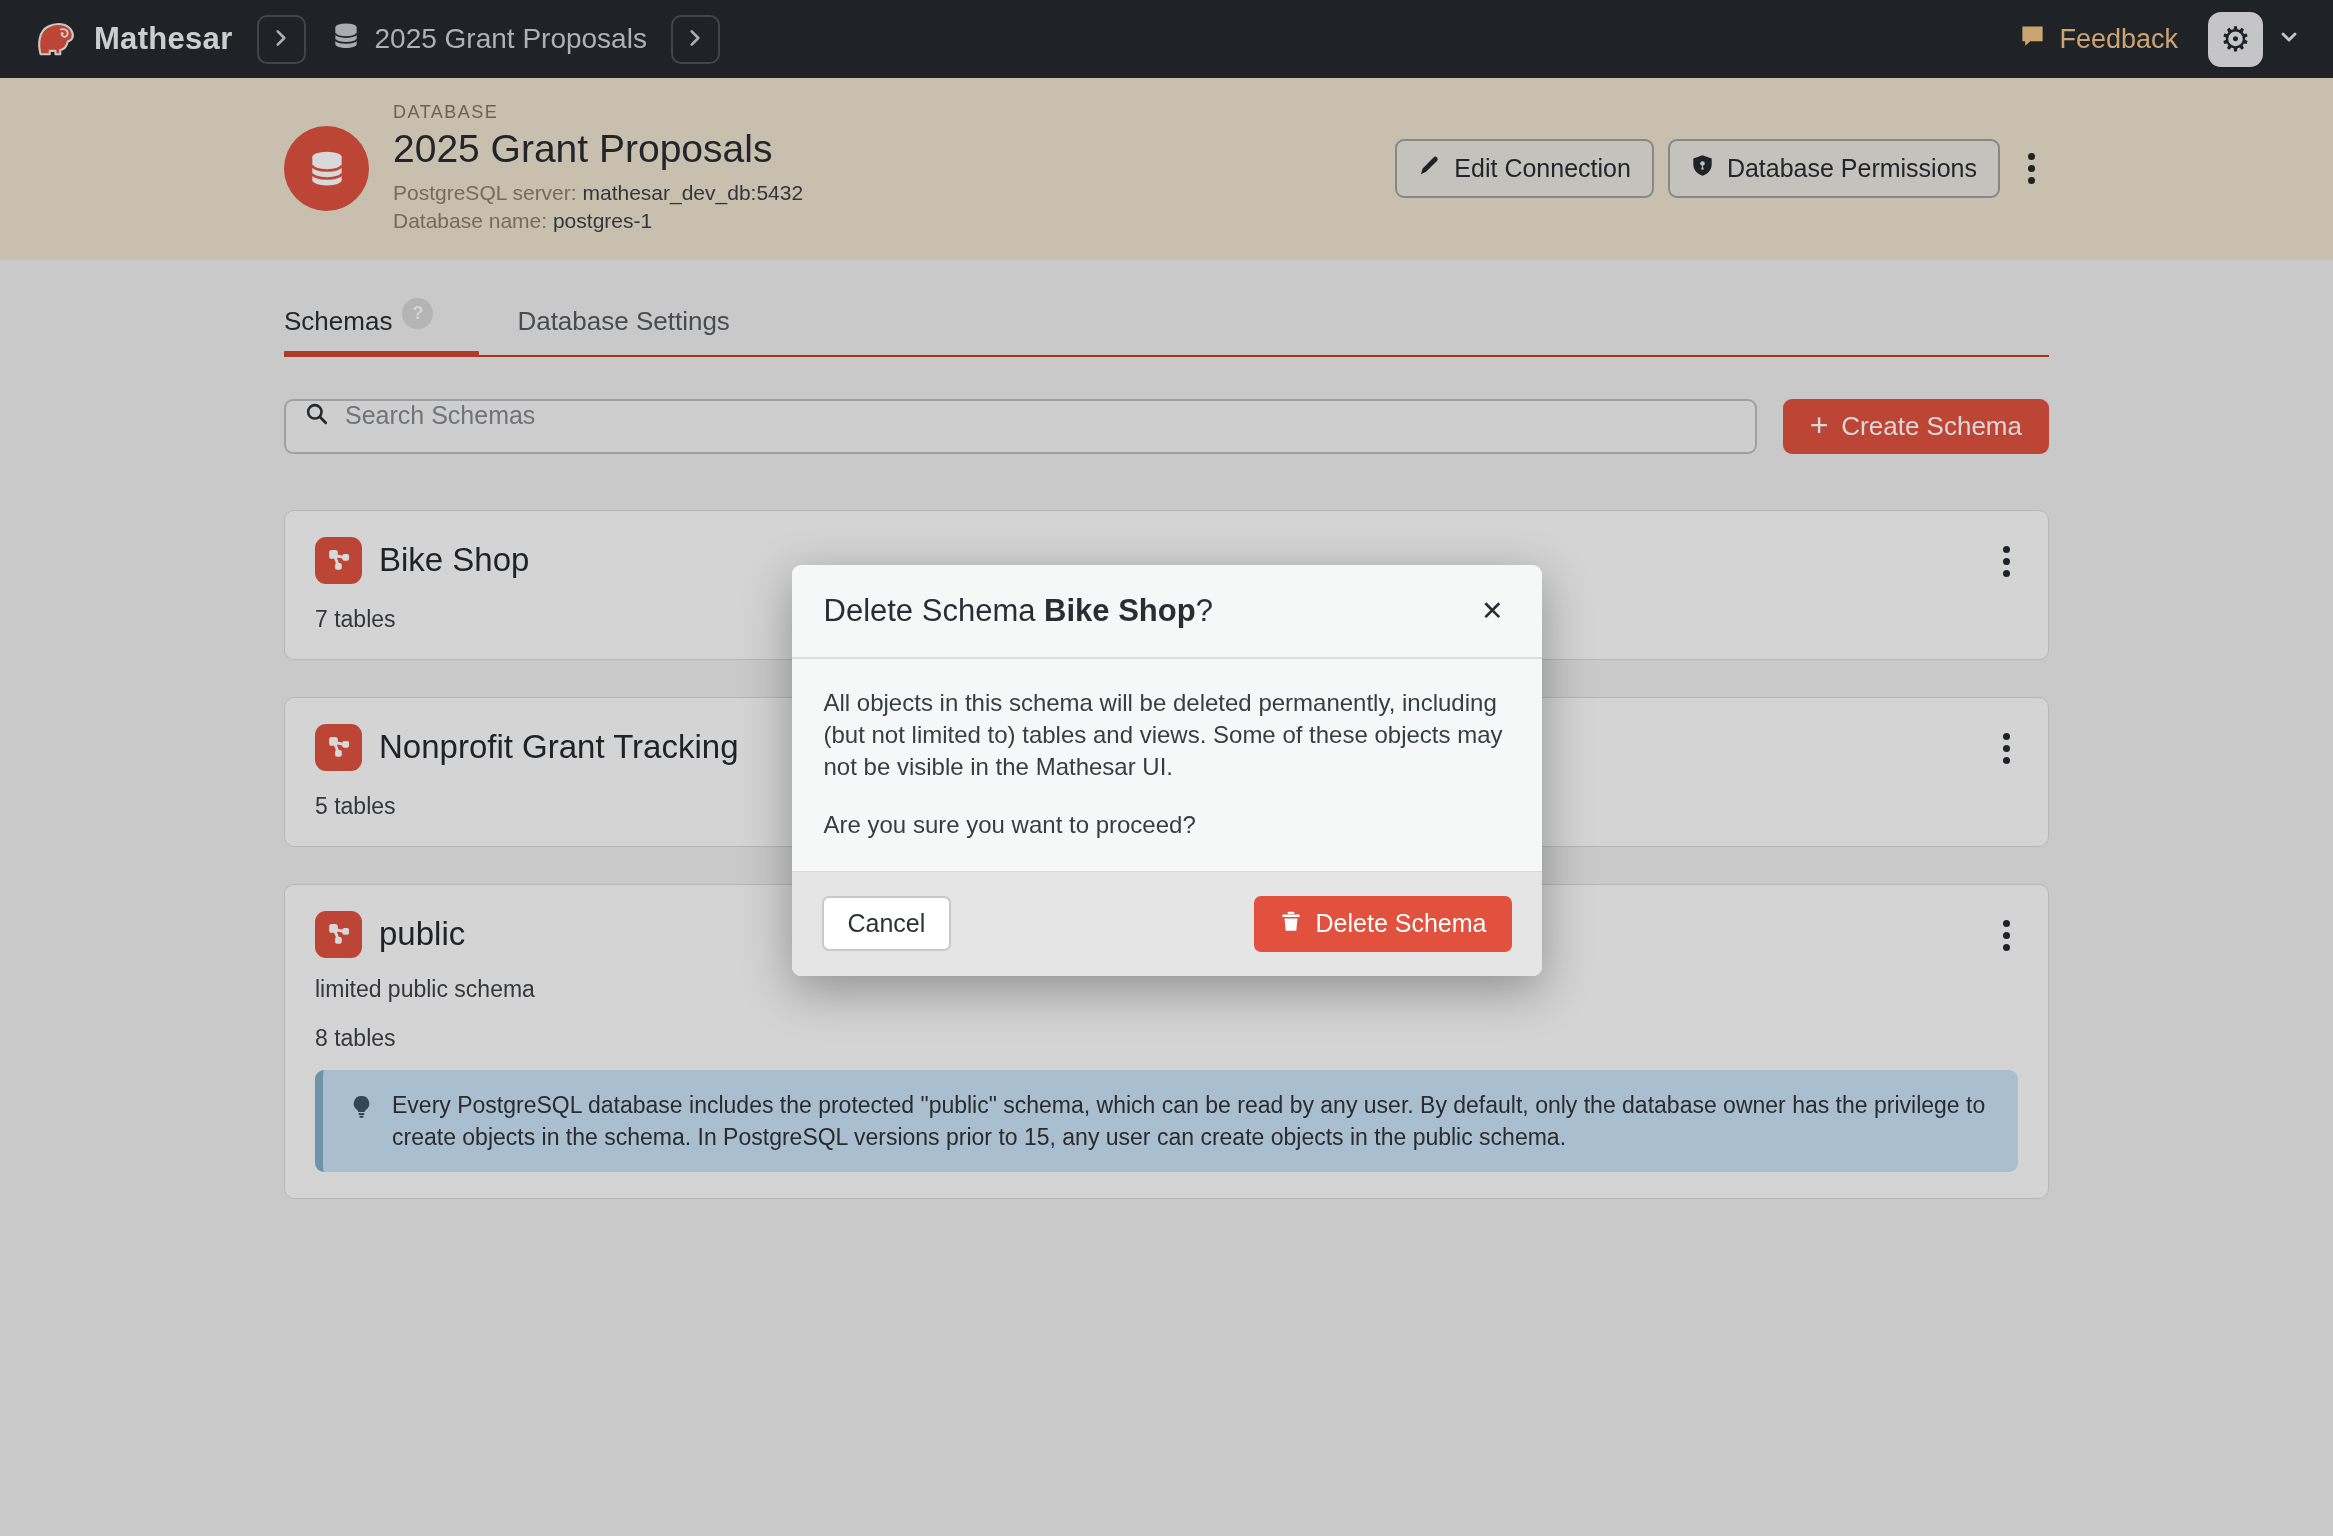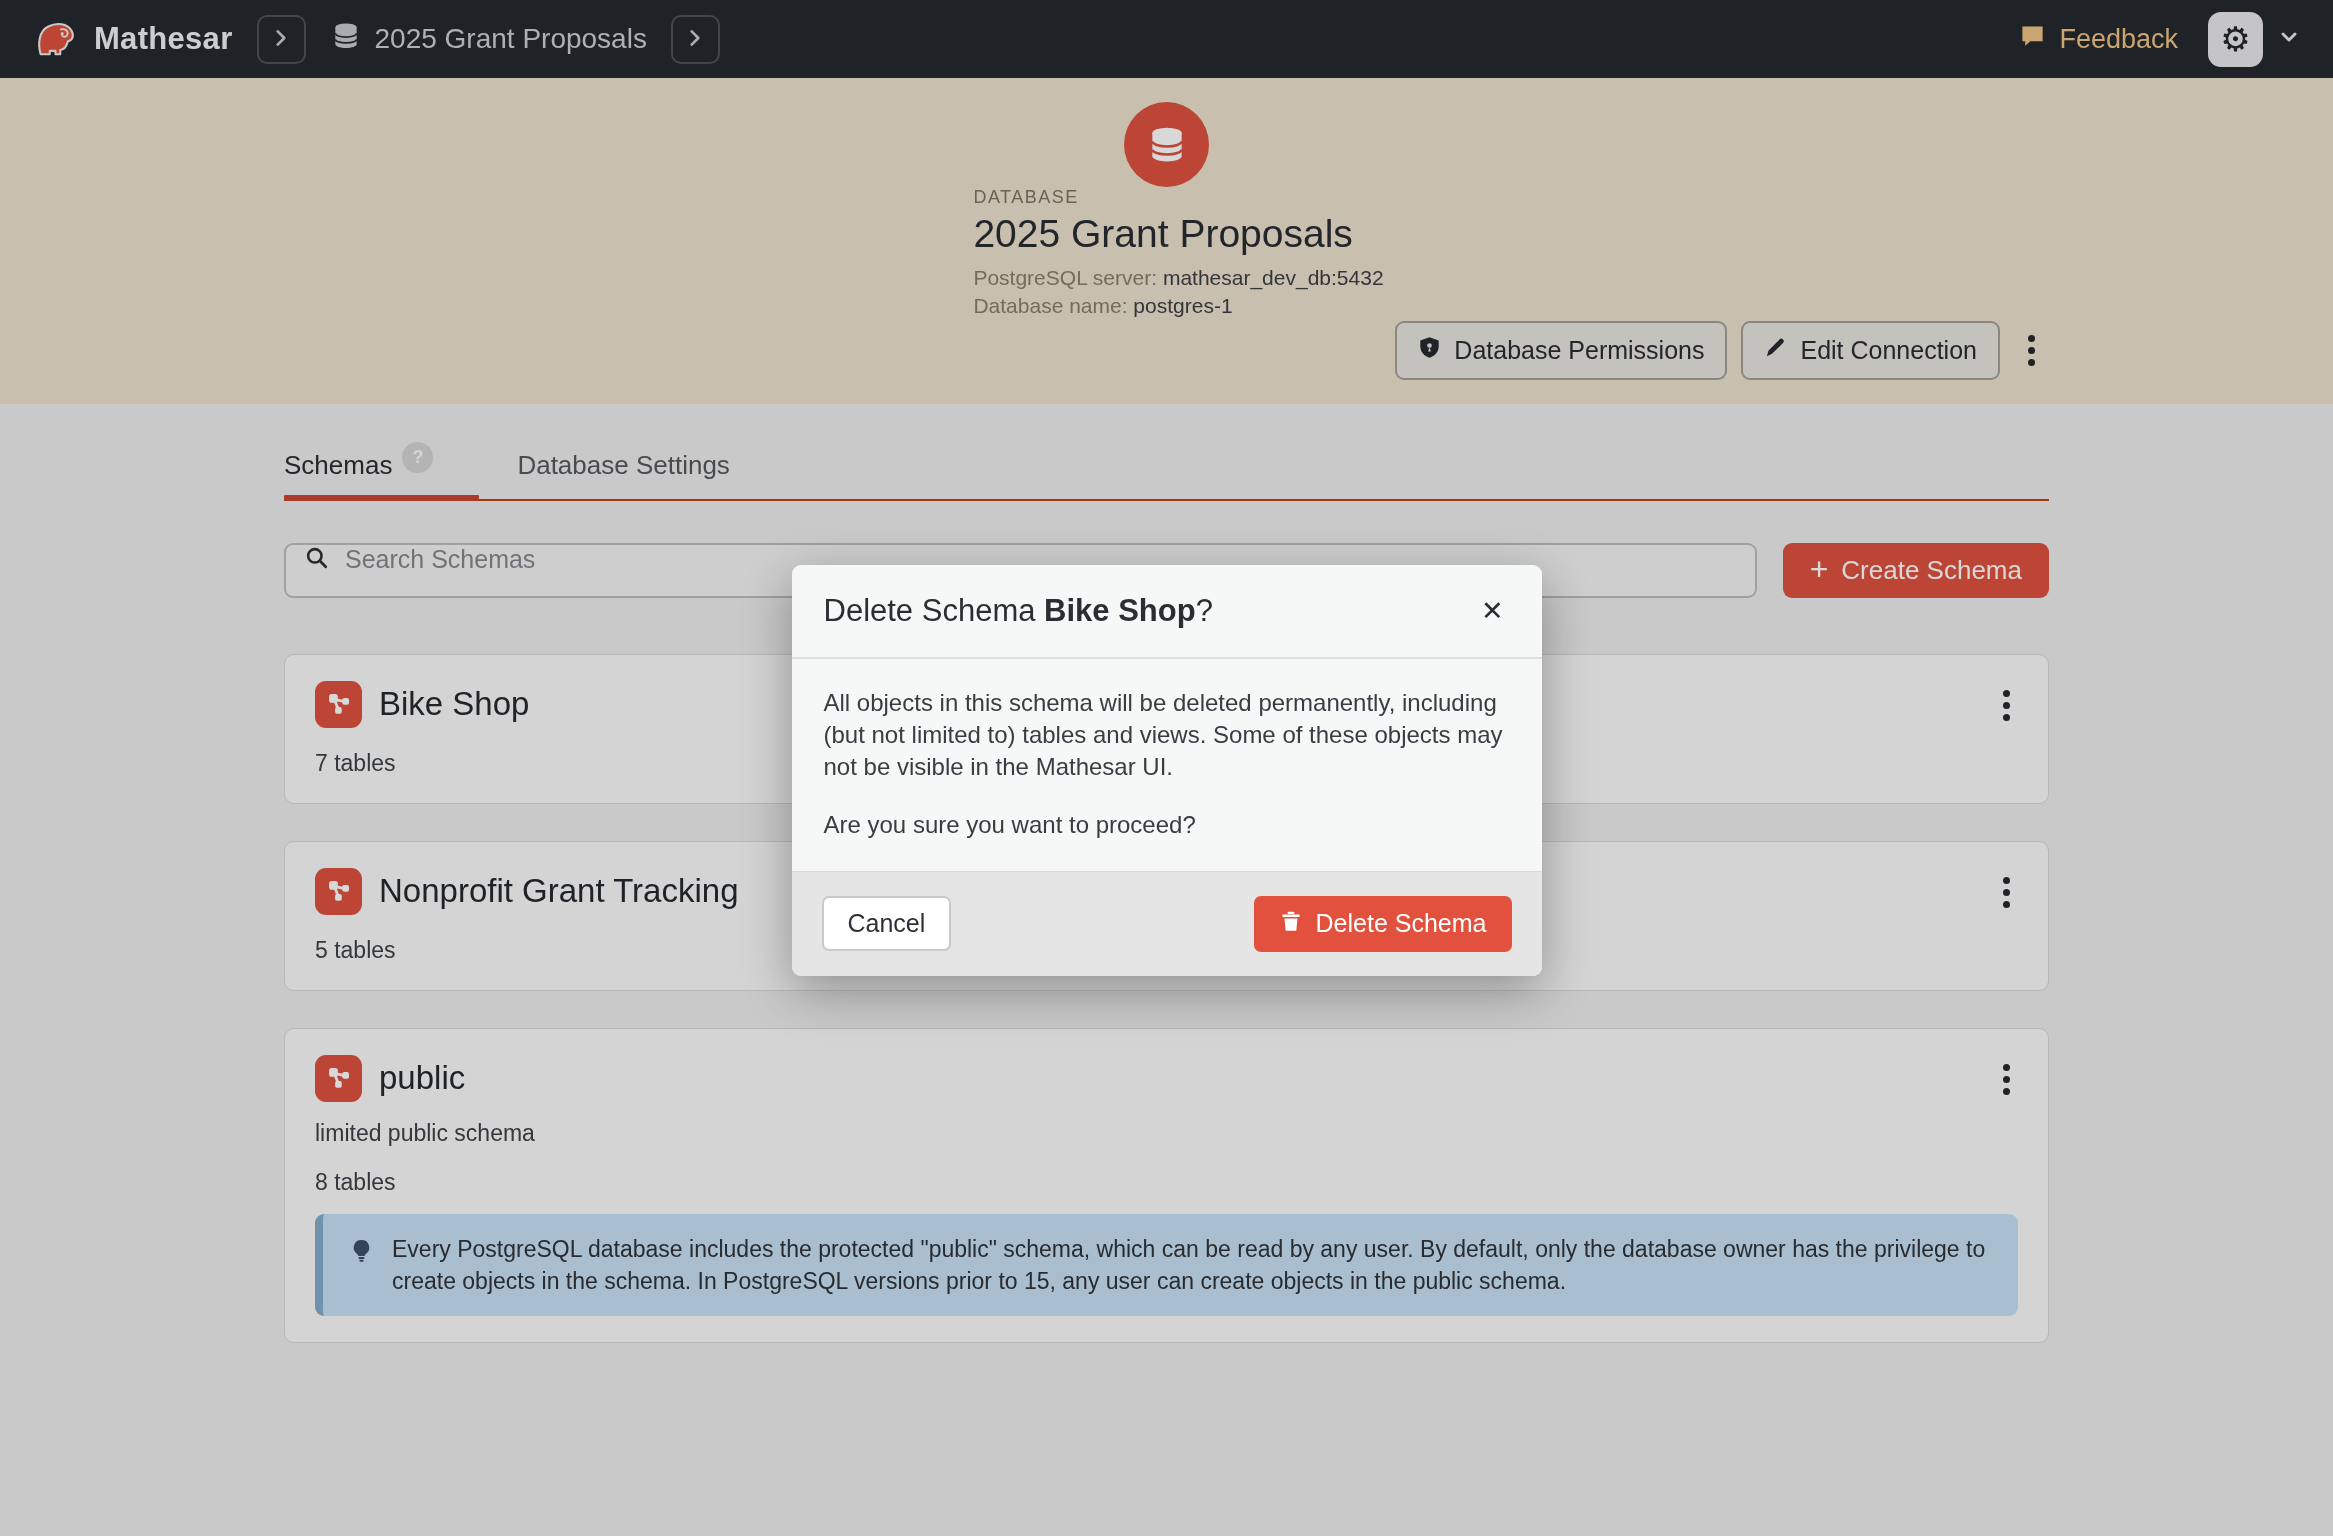--- a/index.html
+++ b/index.html
@@ -4,21 +4,21 @@
 <style>
   * { margin:0; padding:0; box-sizing:border-box; }
   html,body { width:2333px; height:1536px; }
   body {
     font-family:"Liberation Sans", sans-serif;
     background:#ededed;
     position:relative;
     overflow:hidden;
     color:#23272c;
   }
-  .container { width:1765px; margin:0 auto;flex-direction:column; }
+  .container { width:1765px; margin:0 auto; }
 
   
   .topnav {
     height:78px; background:#23272d;
     display:flex; align-items:center; gap:24px; padding:0 32px;
   }
   .brand { display:flex; align-items:center; gap:16px; cursor:pointer; }
   .brand-name { color:#f1f2f3; font-size:31px; font-weight:700; letter-spacing:0.3px; }
   .nav-chev-btn {
     width:49px; height:49px; border:2px solid #4c5158; border-radius:10px;
@@ -225,34 +225,34 @@
     <div class="db-head-text">
       <div class="eyebrow">DATABASE</div>
       <div class="db-title">2025 Grant Proposals</div>
       <div class="meta-line"><span>PostgreSQL server: </span><b>mathesar_dev_db:5432</b></div>
       <div class="meta-line"><span>Database name: </span><b>postgres-1</b></div>
     </div>
     <div class="hdr-actions">
       <button class="hdr-btn">
         <span>
           <svg width="23" height="23" viewBox="0 0 20 20">
-            <path d="M10 1 L18 4 V9 c0 5 -3.5 8.6 -8 10 C5.5 17.6 2 14 2 9 V4 Z" fill="#23272c"></path>
-            <circle cx="10" cy="8.2" r="2" fill="#e8e5df"></circle>
-            <path d="M10 9.5 l1.2 4 h-2.4 Z" fill="#e8e5df"></path>
-          </svg>
-        </span>
-        <span>Database Permissions</span>
+              <path d="M2.5 17.5 L4 12.5 L13.5 3 a2.1 2.1 0 0 1 3 3 L7 15.5 Z" fill="#23272c"></path>
+            </svg>
+        </span>
+        <span>Edit Connection</span>
       </button>
       <button class="hdr-btn">
         <span>
           <svg width="23" height="23" viewBox="0 0 20 20">
-              <path d="M2.5 17.5 L4 12.5 L13.5 3 a2.1 2.1 0 0 1 3 3 L7 15.5 Z" fill="#23272c"></path>
-            </svg>
-        </span>
-        <span>Edit Connection</span>
+            <path d="M10 1 L18 4 V9 c0 5 -3.5 8.6 -8 10 C5.5 17.6 2 14 2 9 V4 Z" fill="#23272c"></path>
+            <circle cx="10" cy="8.2" r="2" fill="#e8e5df"></circle>
+            <path d="M10 9.5 l1.2 4 h-2.4 Z" fill="#e8e5df"></path>
+          </svg>
+        </span>
+        <span>Database Permissions</span>
       </button>
       <button class="kebab" aria-label="more">
         <i></i>
           <i></i>
           <i></i>
       </button>
     </div>
   </div>
 </section>
 

